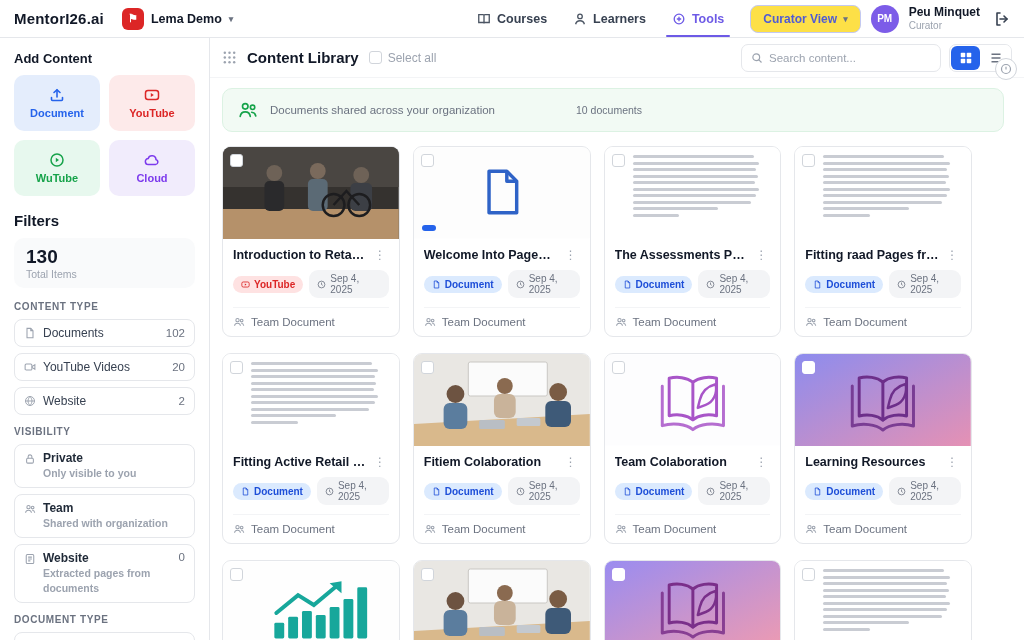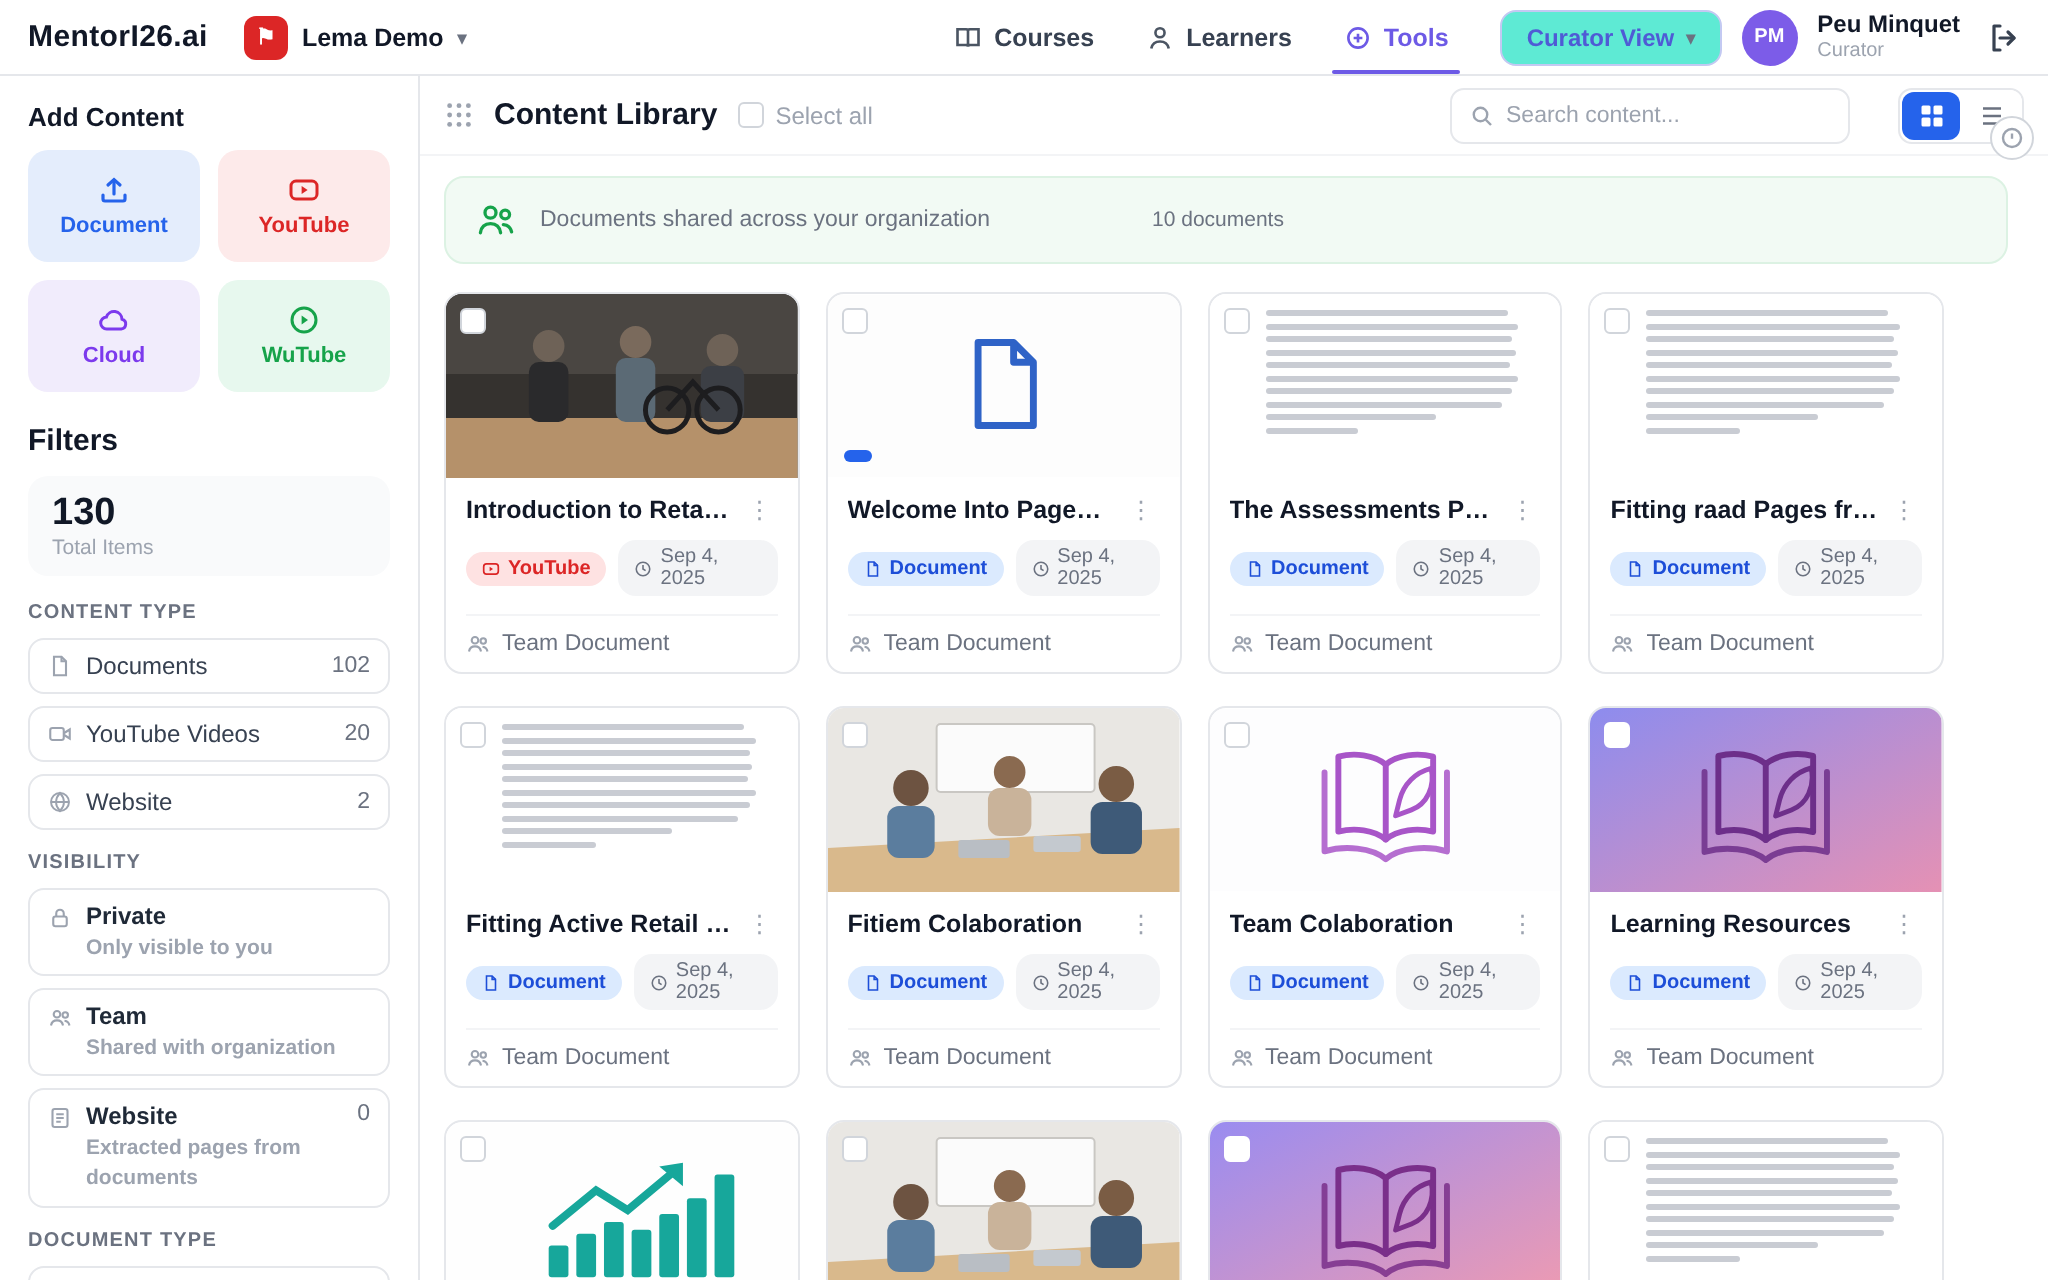--- a/index.html
+++ b/index.html
@@ -17,21 +17,21 @@
   .chev { font-size:9px; color:#6b7280; }
   .nav { display:flex; align-items:center; gap:26px; margin-left:auto; margin-right:26px; height:100%; }
   .nav-item { display:flex; align-items:center; gap:6px; font-size:12.5px; font-weight:600;
     color:#374151; height:100%; position:relative; cursor:pointer; }
   .nav-item .ico { display:flex; width:14px; height:14px; color:#4b5563; }
   .nav-item.active { color:#6d5ae6; }
   .nav-item.active .ico { color:#6d5ae6; }
   .nav-item.active::after { content:""; position:absolute; left:-6px; right:-6px; bottom:0;
     height:2.5px; background:#6d5ae6; border-radius:2px; }
   .top-right { display:flex; align-items:center; gap:10px; }
-  .curator-btn { display:flex; align-items:center; gap:6px; background:#5eead4; border:1px solid #c3c9f2;
+  .curator-btn { display:flex; align-items:center; gap:6px; background:#fde047; border:1px solid #c3c9f2;
     color:#4f5bd5; font-size:12px; font-weight:600; padding:6px 12px; border-radius:8px; cursor:pointer;
     font-family:inherit; }
   .avatar { width:28px; height:28px; border-radius:50%; background:#7c5ce8; color:#fff; font-size:10px;
     font-weight:bold; display:flex; align-items:center; justify-content:center; cursor:pointer; }
   .user-meta { line-height:1.15; }
   .user-name { font-size:12px; font-weight:bold; }
   .user-role { font-size:10px; color:#9ca3af; }
   .logout { display:flex; width:16px; height:16px; color:#374151; cursor:pointer; margin-left:4px; }
 
   
@@ -62,21 +62,21 @@
   .sb-row .desc { font-size:10.5px; color:#9ca3af;font-weight:bold; }
 
   
   .main { position:absolute; top:38px; left:210px; right:0; bottom:0; overflow:hidden; background:#fff; }
   .main-header { height:40px; display:flex; align-items:center; padding:0 12px; gap:10px;
     border-bottom:1px solid #f3f4f6; }
   .grid-ico { width:15px; height:15px; display:flex; color:#9ca3af; }
   .page-title { font-size:15px; font-weight:bold; }
   .select-all { display:flex; align-items:center; gap:6px; font-size:12px; color:#9ca3af; cursor:pointer; }
   .cb { width:13px; height:13px; border:1.5px solid #d1d5db; border-radius:3px; background:#fff; flex:none; }
-  .mh-right { margin-left:auto; display:flex; align-items:center; gap:24px; }
+  .mh-right { margin-left:auto; display:flex; align-items:center; gap:8px; }
   .search-box { width:200px; height:28px; border:1px solid #e5e7eb; border-radius:7px; display:flex;
     align-items:center; gap:6px; padding:0 9px; }
   .search-box .ico { width:12px; height:12px; display:flex; color:#9ca3af; }
   .search-box input { border:none; outline:none; flex:1; font-size:11.5px; font-family:inherit; }
   .search-box input::placeholder { color:#9ca3af; }
   .view-toggle { display:flex; border:1px solid #e5e7eb; border-radius:7px; overflow:hidden; }
   .vt-btn { width:30px; height:26px; display:flex; align-items:center; justify-content:center;
     background:#fff; border:none; cursor:pointer; color:#6b7280; }
   .vt-btn.active { background:#2563eb; color:#fff; border-radius:6px; margin:1px; height:24px; width:29px; }
   .help-btn { position:absolute; top:20px; right:7px; width:22px; height:22px; border-radius:50%;
@@ -192,36 +192,36 @@
         </button>
         <button class="add-btn add-red">
           <span class="ico">
             <svg viewBox="0 0 16 16" fill="none" stroke="currentColor" stroke-width="1.5">
               <rect x="1.5" y="3.5" width="13" height="9" rx="2.5"></rect>
               <path fill="currentColor" stroke="none" d="M6.8 6l3 2-3 2z"></path>
             </svg>
           </span>
           <span>YouTube</span>
         </button>
-        <button class="add-btn add-purple">
-          <span class="ico">
-            <svg viewBox="0 0 16 16" fill="none" stroke="currentColor" stroke-width="1.5">
-              <path d="M4.5 12.5a3 3 0 0 1-.3-6A4 4 0 0 1 12 7.6a2.5 2.5 0 0 1-.4 4.9z"></path>
-            </svg>
-          </span>
-          <span>Cloud</span>
-        </button>
         <button class="add-btn add-green">
           <span class="ico">
             <svg viewBox="0 0 16 16" fill="none" stroke="currentColor" stroke-width="1.5">
               <circle cx="8" cy="8" r="6"></circle>
               <path fill="currentColor" stroke="none" d="M6.8 5.8l3.2 2.2-3.2 2.2z"></path>
             </svg>
           </span>
           <span>WuTube</span>
+        </button>
+        <button class="add-btn add-purple">
+          <span class="ico">
+            <svg viewBox="0 0 16 16" fill="none" stroke="currentColor" stroke-width="1.5">
+              <path d="M4.5 12.5a3 3 0 0 1-.3-6A4 4 0 0 1 12 7.6a2.5 2.5 0 0 1-.4 4.9z"></path>
+            </svg>
+          </span>
+          <span>Cloud</span>
         </button>
       </div>
 
     <div class="filters-title">Filters</div>
     <div class="stats-box">
       <div class="stats-num">130</div>
       <div class="stats-label">Total Items</div>
     </div>
 
     <div class="sb-section">CONTENT TYPE</div>

